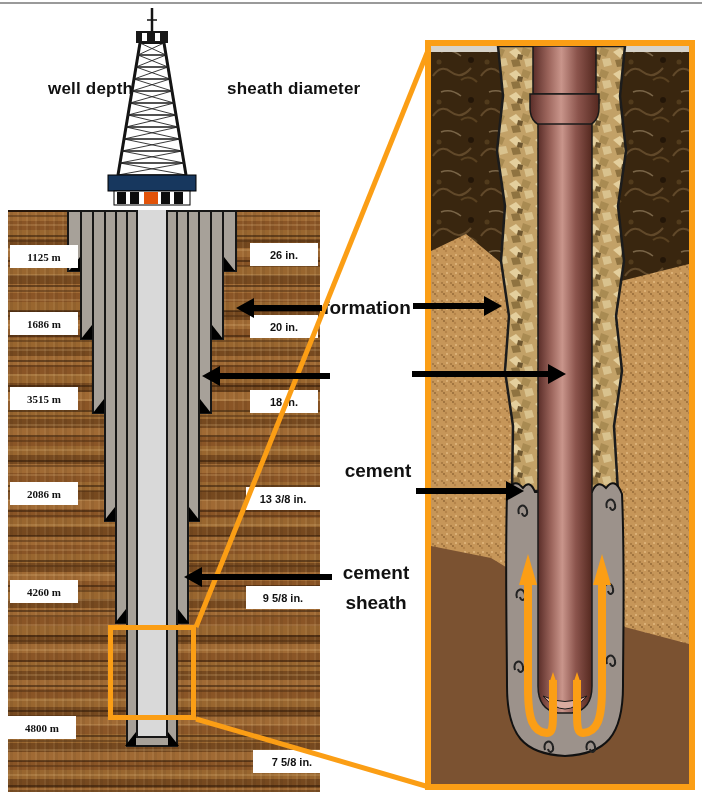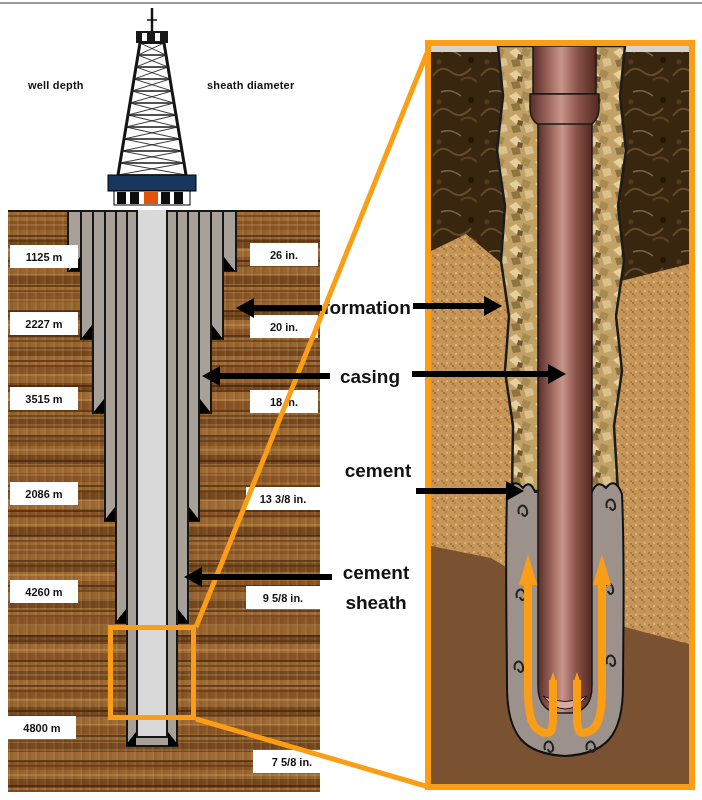--- a/index.html
+++ b/index.html
@@ -2,21 +2,21 @@
 <html><head>
 <meta charset="utf-8">
 <style>
   html,body{margin:0;padding:0;background:#fff;}
   #fig{position:relative;width:702px;height:800px;background:#fff;overflow:hidden;
        font-family:"Liberation Sans",sans-serif;color:#111;}
   .abs{position:absolute;}
   #top-rule{top:2px;left:0;width:702px;height:2px;background:#9a9a9a;}
 
   
-  .hdr{font-size:11px;font-weight:600;letter-spacing:0.2px;}
+  .hdr{font-size:17px;font-weight:600;letter-spacing:0.2px;margin-left:20px;}
   #well-depth-label{left:28px;top:79px;}
   #casing-diameter-label{left:207px;top:79px;}
 
   
   #soil{left:8px;top:210px;width:312px;height:580px;border-top:2px solid #241408;
     background:
       repeating-linear-gradient(180deg,
         rgba(0,0,0,0) 0 3px, rgba(70,40,15,0.45) 3px 5px,
         rgba(0,0,0,0) 5px 12px, rgba(255,220,160,0.16) 12px 14px,
         rgba(0,0,0,0) 14px 23px, rgba(40,20,5,0.5) 23px 25px),
@@ -35,21 +35,21 @@
   #s5{left:115px;top:210px;width:74px;height:414px;}
   #s6{left:126px;top:210px;width:52px;height:537px;}
   #bore{left:136px;top:210px;width:32px;height:528px;background:#d9d9d9;
         border:2px solid #161616;border-top:none;box-sizing:border-box;position:absolute;}
   .shoeL{position:absolute;width:0;height:0;border-left:11px solid transparent;border-bottom:14px solid #000;}
   .shoeR{position:absolute;width:0;height:0;border-right:11px solid transparent;border-bottom:14px solid #000;}
 
   
   .tag{position:absolute;background:#fff;height:23px;display:flex;align-items:center;
        justify-content:center;font-size:11px;font-weight:bold;white-space:nowrap;}
-  .dep{width:68px;left:10px;}
+  .dep{width:68px;left:10px;font-family:Liberation Serif, serif;}
   #d0{top:245px}#d1{top:312px}#d2{top:387px}#d3{top:482px}#d4{top:580px}#d5{top:716px;left:8px}
   #c0{left:250px;top:243px;width:68px}
   #c1{left:250px;top:315px;width:68px}
   #c2{left:250px;top:390px;width:68px}
   #c3{left:246px;top:487px;width:74px}
   #c4{left:246px;top:586px;width:74px}
   #c5{left:253px;top:750px;width:78px}
 
   
   #zoom-box{left:108px;top:625px;width:88px;height:95px;border:5px solid #fb9e15;box-sizing:border-box;}
@@ -117,21 +117,21 @@
   <div class="shoeL z9" style="left:93px;top:399px"></div>
   <div class="shoeR z9" style="left:200px;top:399px"></div>
   <div class="shoeL z9" style="left:104px;top:507px"></div>
   <div class="shoeR z9" style="left:189px;top:507px"></div>
   <div class="shoeL z9" style="left:115px;top:609px"></div>
   <div class="shoeR z9" style="left:178px;top:609px"></div>
   <div class="shoeL z9" style="left:125px;top:732px"></div>
   <div class="shoeR z9" style="left:168px;top:732px"></div>
 
   <div id="d0" class="tag dep z10">1125 m</div>
-  <div id="d1" class="tag dep z10">2227 m</div>
+  <div id="d1" class="tag dep z10">1686 m</div>
   <div id="d2" class="tag dep z10">3515 m</div>
   <div id="d3" class="tag dep z10">2086 m</div>
   <div id="d4" class="tag dep z10">4260 m</div>
   <div id="d5" class="tag dep z10">4800 m</div>
 
   <div id="c0" class="tag z10">26 in.</div>
   <div id="c1" class="tag z10">20 in.</div>
   <div id="c2" class="tag z10">18 in.</div>
   <div id="c3" class="tag z10">13 3/8 in.</div>
   <div id="c4" class="tag z10">9 5/8 in.</div>
@@ -206,21 +206,20 @@
         <polygon points="88,539 106,539 97,508" fill="#fb9e15"></polygon>
         <polygon points="118,638 126,638 122,626" fill="#fb9e15"></polygon>
         <path d="M171,536 L171,642 C171,674 166,686 152,687 C147,687 146,682 146,668 L146,634" stroke="#fb9e15" stroke-width="8" fill="none"></path>
         <polygon points="162,539 180,539 171,508" fill="#fb9e15"></polygon>
         <polygon points="142,638 150,638 146,626" fill="#fb9e15"></polygon>
       </g>
     </svg>
   </div>
 
   <div id="formation-callout" class="callout z30">formation</div>
-  <div id="casing-callout" class="callout z30">casing</div>
   <div id="slurry-callout" class="callout z30">
     <div>cement</div>
   </div>
   <div id="sheath-callout" class="callout z30">
     <div>cement</div>
     <div>sheath</div>
   </div>
 
   <svg id="overlay" class="abs z70" width="702" height="800" viewBox="0 0 702 800">
     <g>

